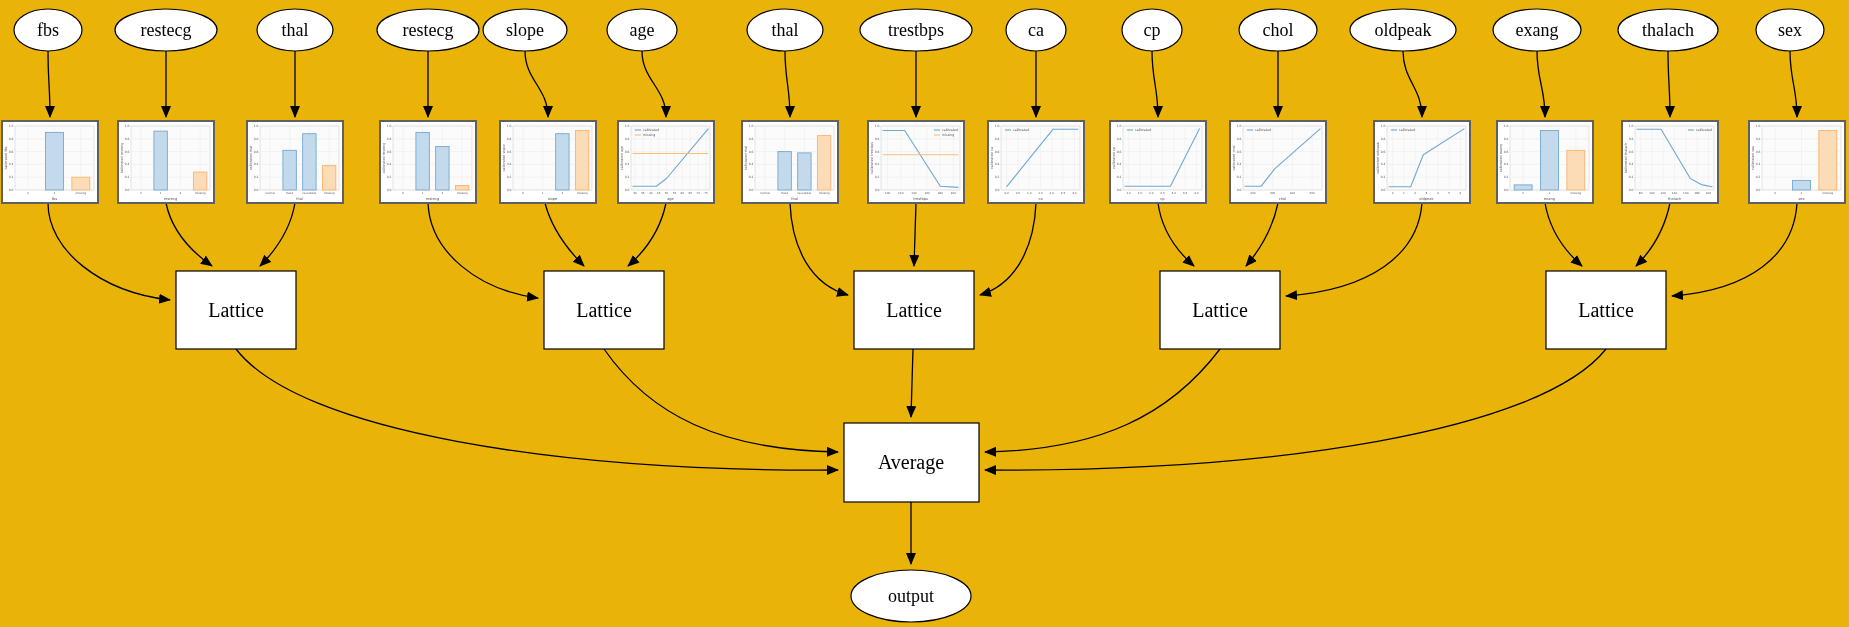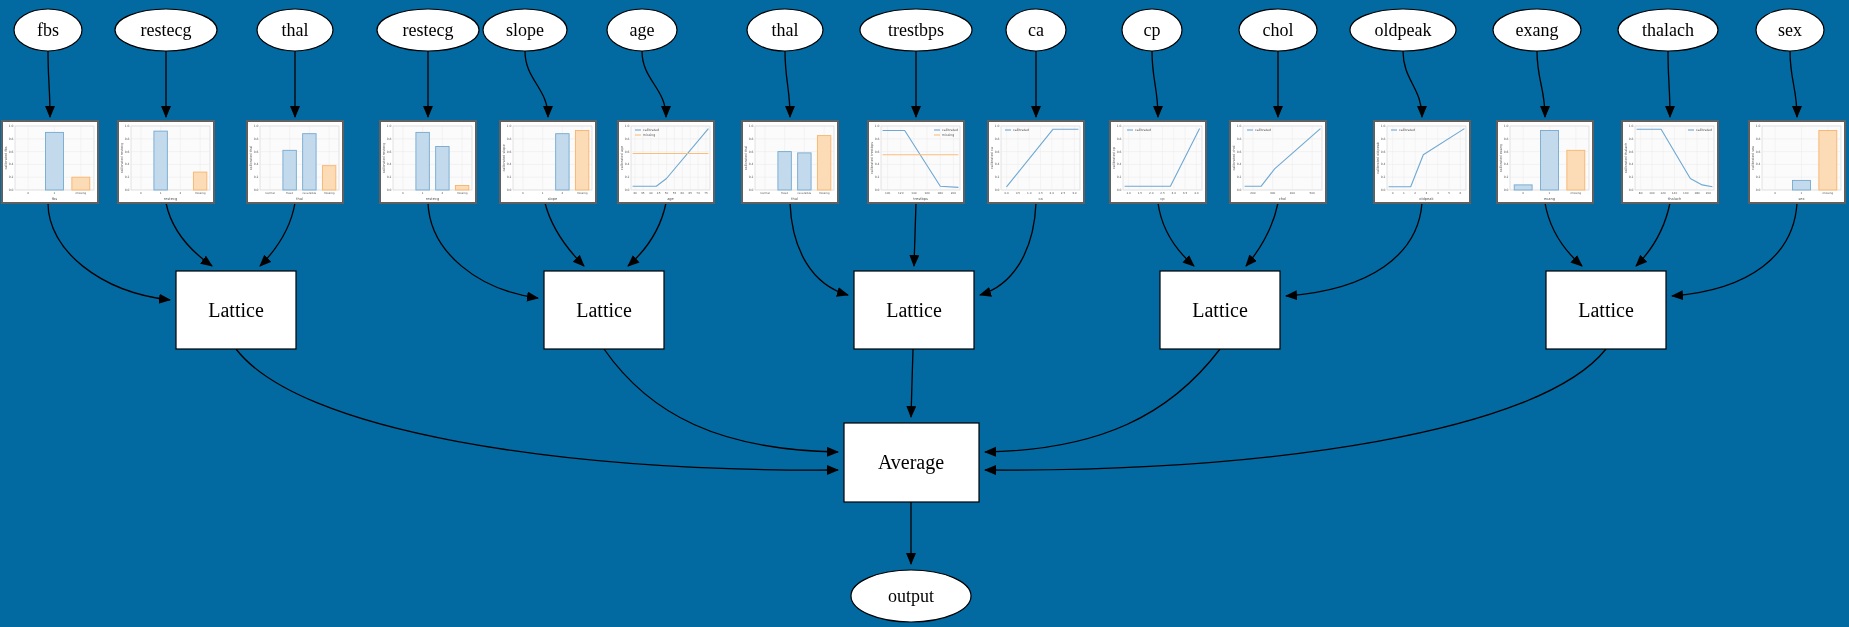--- a/index.html
+++ b/index.html
@@ -1,16 +1,16 @@
 <!DOCTYPE html>
 <html><head>
 <meta charset="utf-8">
 <style>
   html,body{margin:0;padding:0;background:#ffffff;}
-  #canvas{position:relative;width:1849px;height:627px;background:#0369a1;overflow:hidden;}
+  #canvas{position:relative;width:1849px;height:627px;background:#eab308;overflow:hidden;}
   svg{display:block;}
   text{user-select:none;}
   .node-label{font-family:"Liberation Serif", serif;fill:#000;}
   .tiny{font-family:"DejaVu Sans", sans-serif;fill:#555;}
 </style>
 </head>
 <body>
 
 <div id="canvas">
   <svg id="diagram" width="1849" height="627" viewBox="0 0 1849 627">

